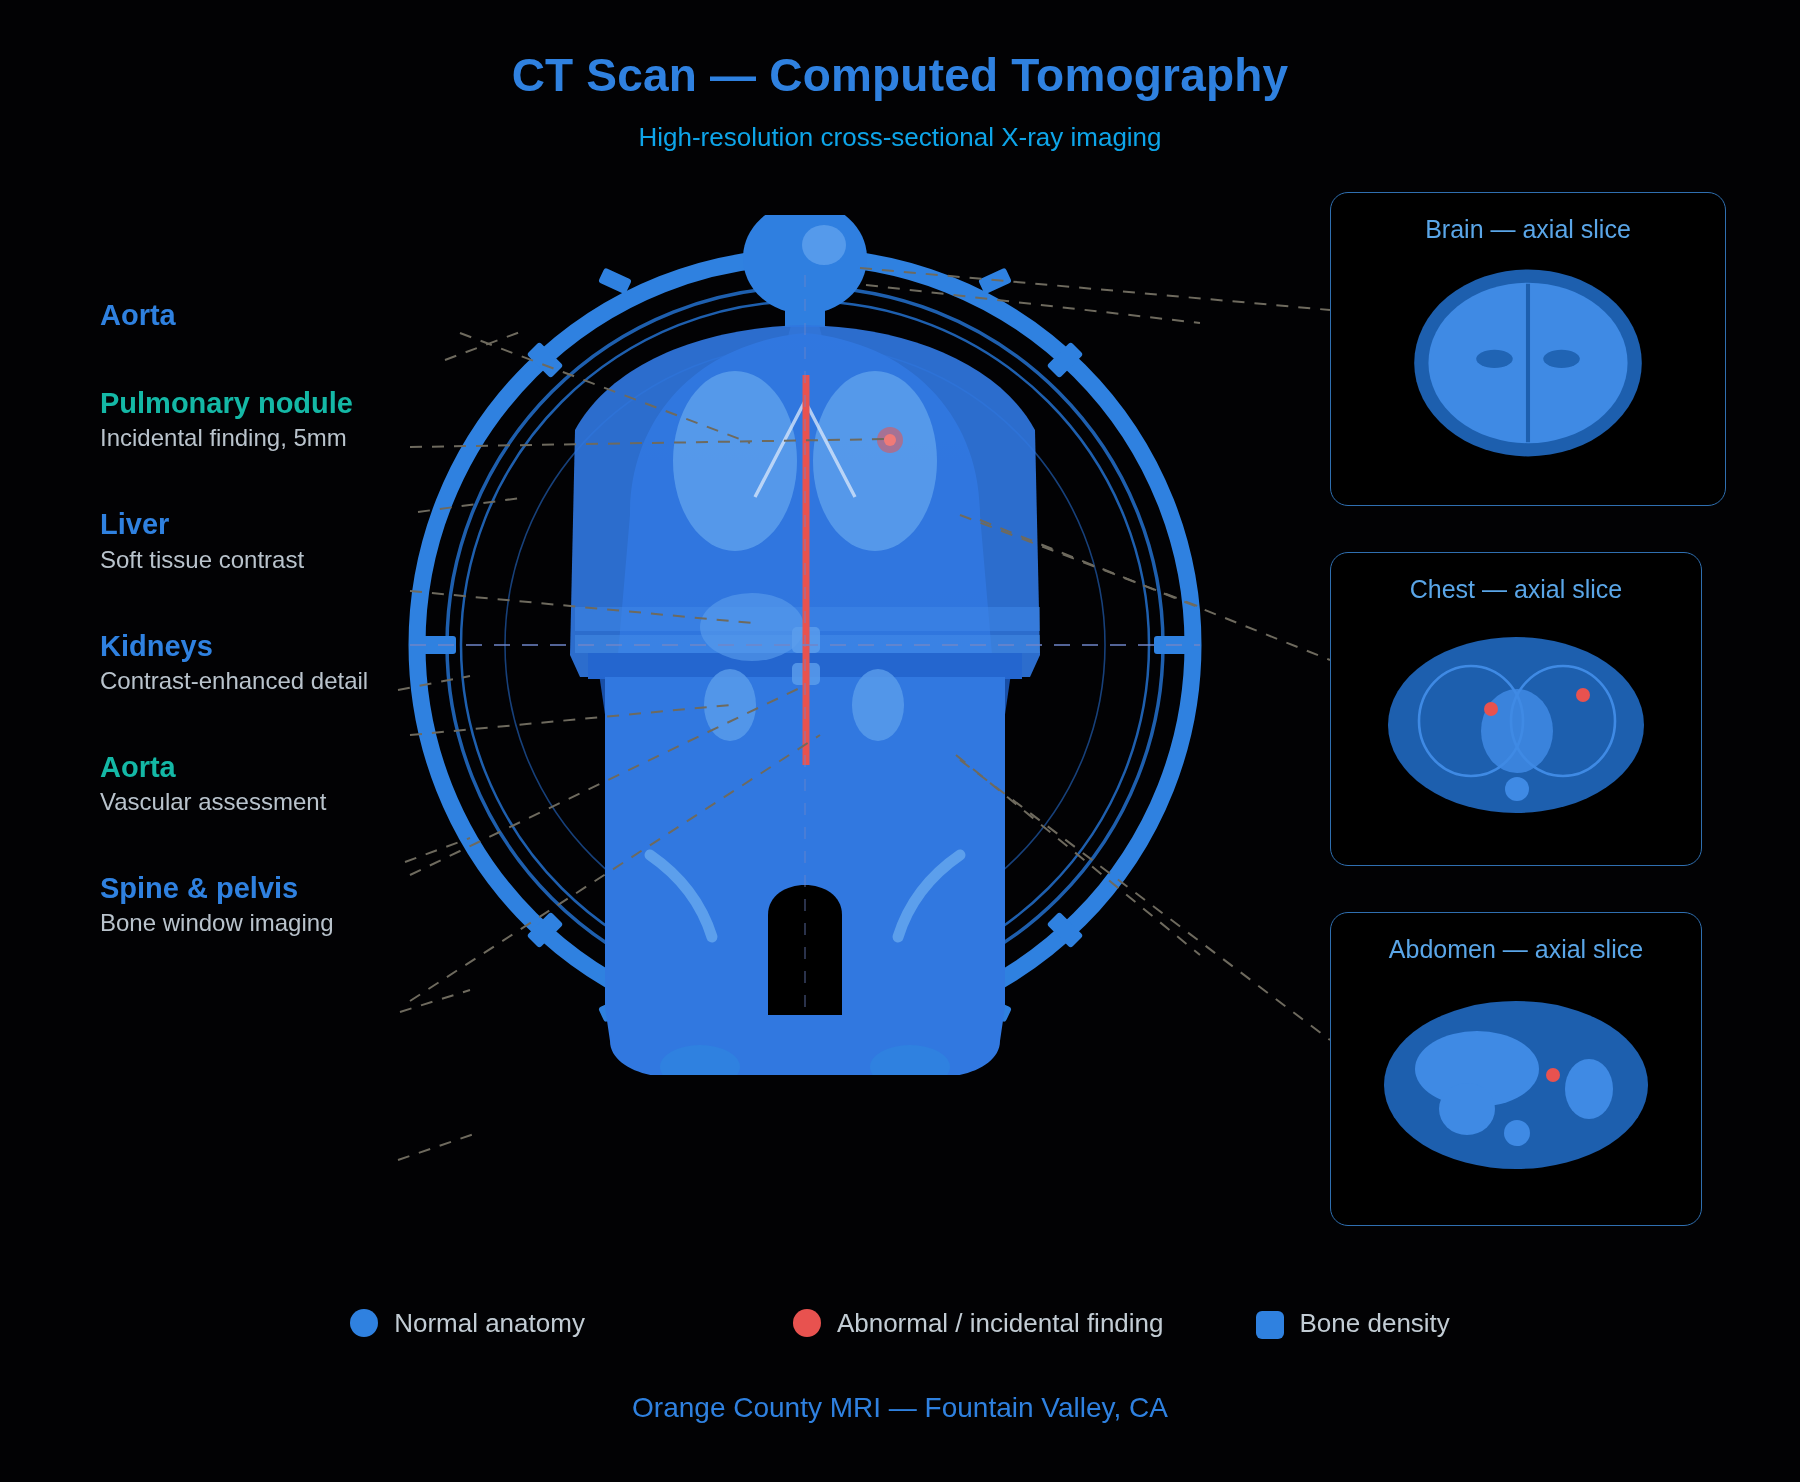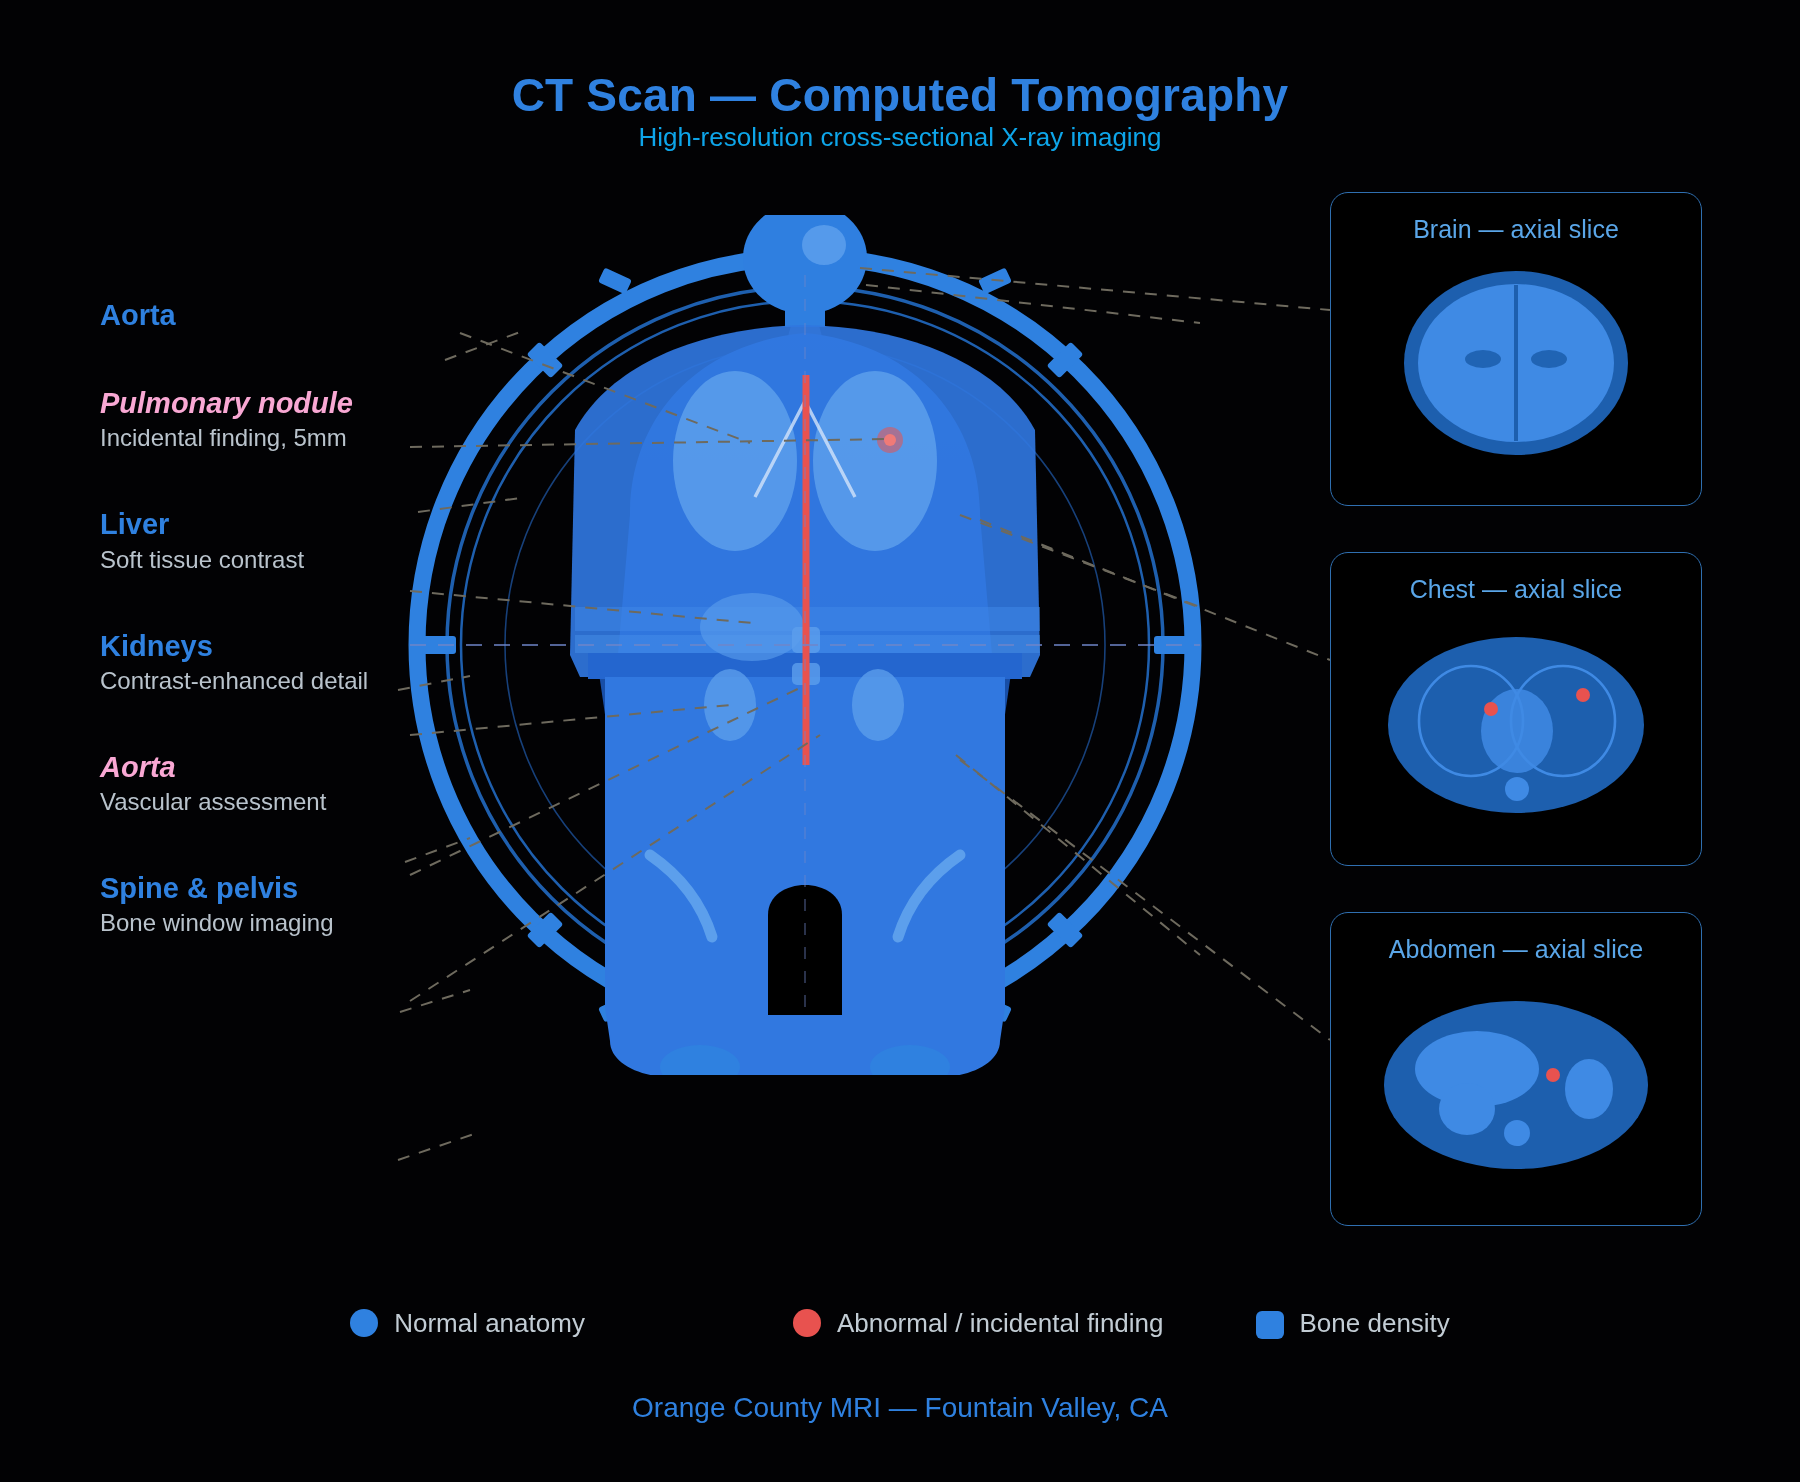--- a/index.html
+++ b/index.html
@@ -5,52 +5,52 @@
   html,body{margin:0;padding:0;background:#000;}
   body{
     width:1800px;height:1482px;position:relative;overflow:hidden;
     font-family:"Liberation Sans","DejaVu Sans",sans-serif;
     background:#020204;
   }
   .stage{position:absolute;inset:0;}
 
   
   .title{
-    position:absolute;left:0;right:0;top:68px;text-align:center;
+    position:absolute;left:0;right:0;top:48px;text-align:center;
     font-size:46px;font-weight:bold;color:#2f81e0;letter-spacing:.2px;
   }
   .subtitle{
     position:absolute;left:0;right:0;top:122px;text-align:center;
     font-size:26px;color:#0ea5e9;
   }
 
   
   .labels{position:absolute;left:100px;top:298px;width:430px;}
   .lab{margin-bottom:54px;}
   .lab-title{font-size:29px;font-weight:bold;line-height:1.18;}
   .lab-sub{font-size:24px;color:#b9c3cc;line-height:1.25;margin-top:3px;}
   .t-normal{color:#2f81e0;}
-  .t-abn{color:#f9a8d4;font-style:italic;}
+  .t-abn{color:#14b8a6;}
 
   
   .scanner{position:absolute;left:400px;top:215px;width:810px;height:860px;}
   .scanner svg{display:block;}
 
   
   .panel{
     position:absolute;border:1.6px solid #2f6fb0;border-radius:18px;
     background:#000;
   }
   .panel-title{
     position:absolute;left:0;right:0;top:22px;text-align:center;
     font-size:25px;color:#5aa6e8;
   }
   .panel-body{position:absolute;left:0;right:0;top:48px;bottom:10px;}
   .panel-body svg{display:block;width:100%;height:100%;}
-  #panel-brain{left:1330px;top:192px;width:370px;height:312px;}
+  #panel-brain{left:1330px;top:192px;width:370px;height:312px;padding-left:24px;}
   #panel-chest{left:1330px;top:552px;width:370px;height:312px;}
   #panel-abdomen{left:1330px;top:912px;width:370px;height:312px;}
 
   
   .legend{
     position:absolute;left:0;right:0;top:1300px;height:46px;
     display:flex;justify-content:center;align-items:center;gap:0px;
   }
   .leg{display:flex;align-items:center;margin:0 58px 0 0;}
   .leg:last-child{margin-right:0;align-items:flex-end;}

